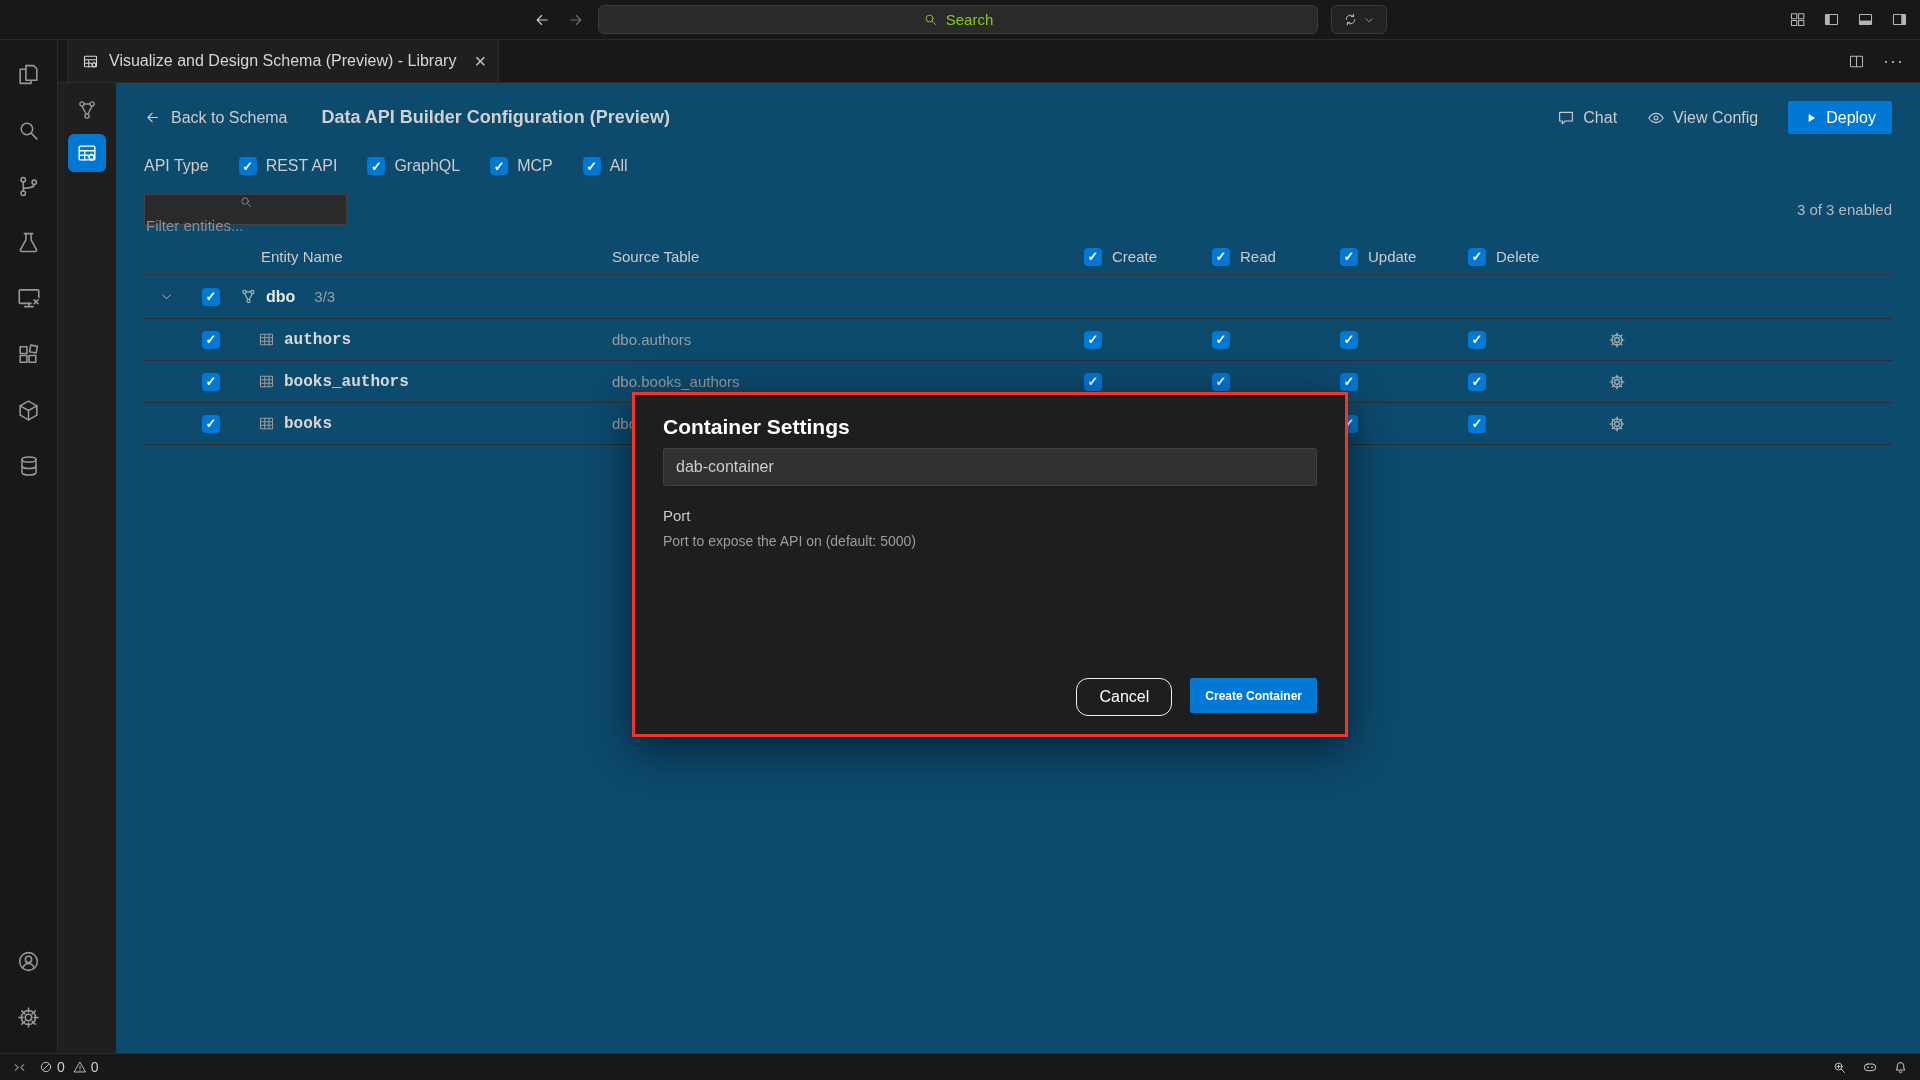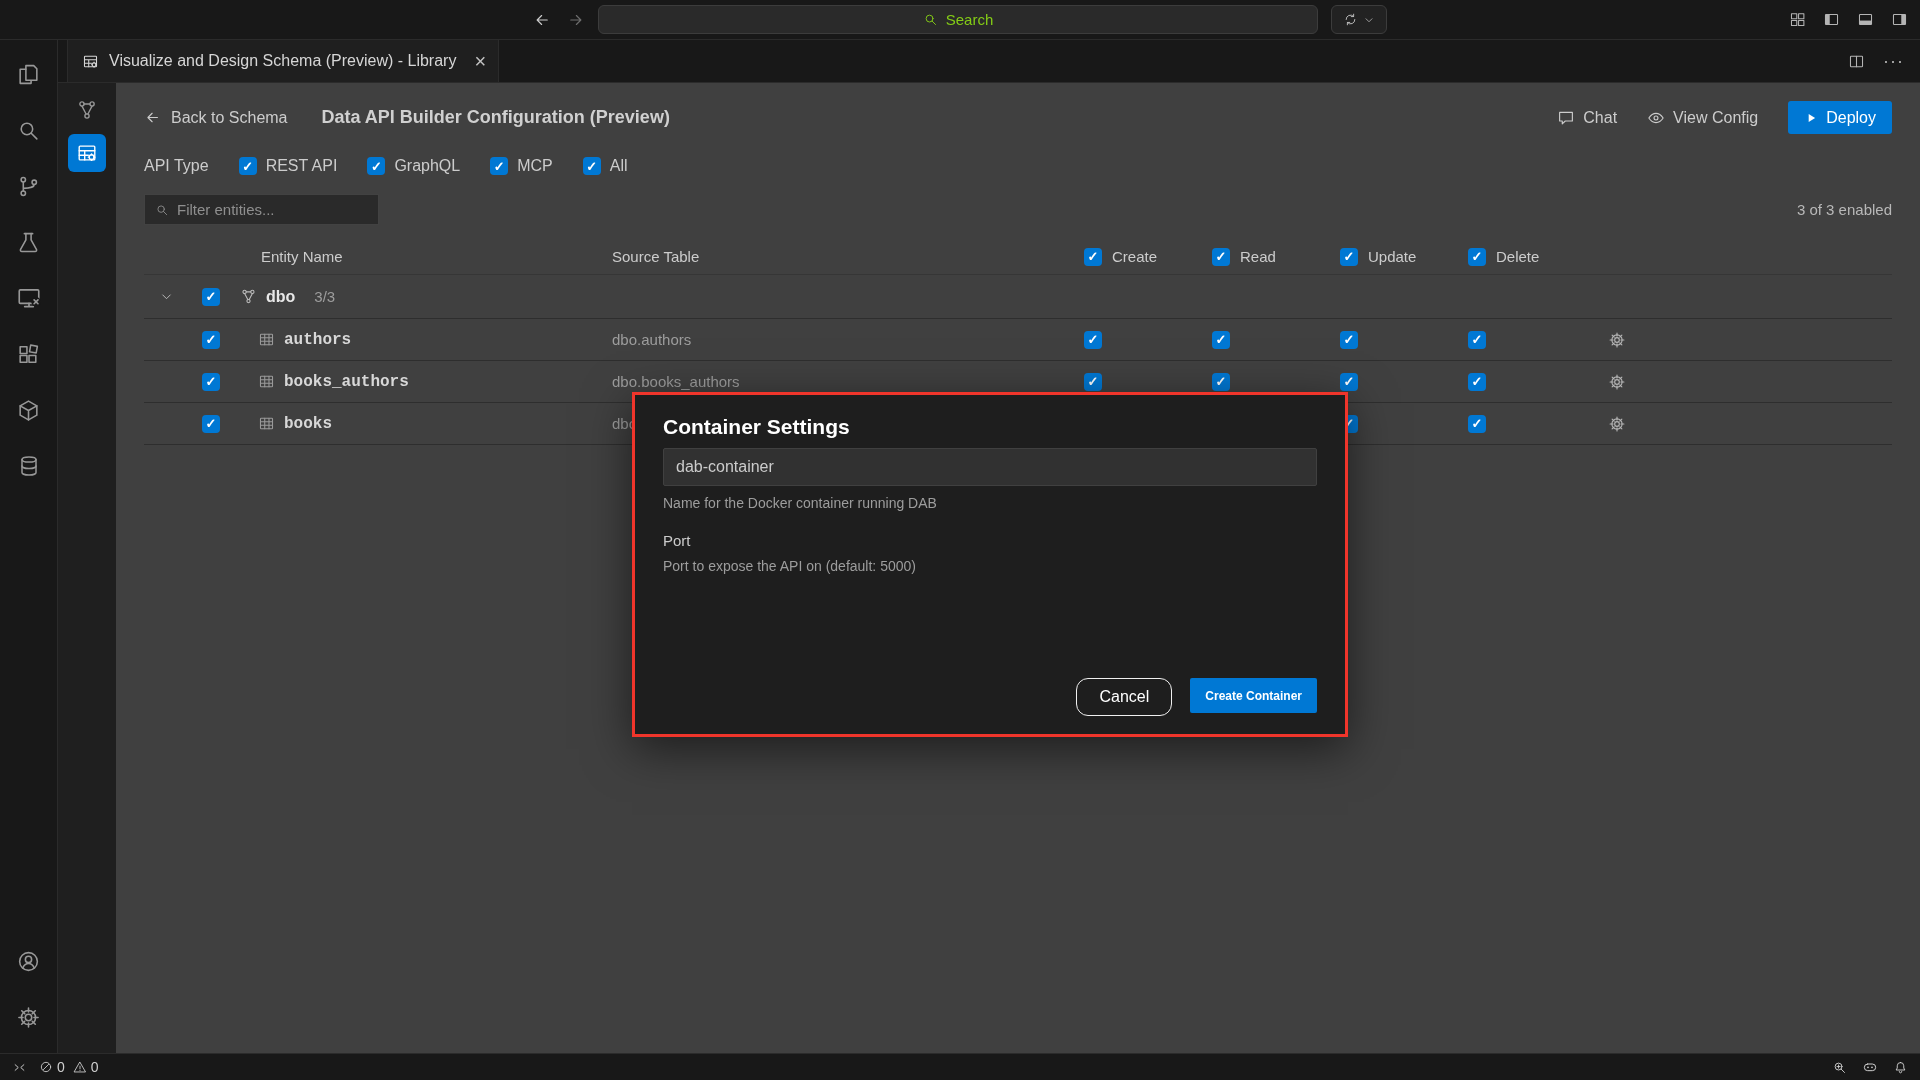--- a/index.html
+++ b/index.html
@@ -26,21 +26,21 @@
   .tb-right { position:absolute; right:12px; top:0; height:100%; display:flex; align-items:center; gap:17px; color:#b4b4b4; }
 
   
   .mid { display:flex; height:1013px; flex:0 0 auto; }
 
   .activitybar { width:58px; background:#181818; border-right:1px solid #2b2b2b;
     display:flex; flex-direction:column; align-items:center; padding:6px 0 8px 0; }
   .ab-icon { height:56px; width:100%; display:flex; align-items:center; justify-content:center; color:#989898; }
   .ab-bottom { margin-top:auto; width:100%; display:flex; flex-direction:column; align-items:center; }
 
-  .workbench { flex:1; display:flex; flex-direction:column; background:#404040; min-width:0; }
+  .workbench { flex:1; display:flex; flex-direction:column; background:#0c4a6e; min-width:0; }
   .tabbar { height:43px; background:#181818; display:flex; align-items:stretch; border-bottom:1px solid #2b2b2b; flex:0 0 auto; }
   .tab { margin-left:9px; display:flex; align-items:center; gap:10px; padding:0 12px 0 14px;
     background:#1f1f1f; border-right:1px solid #2b2b2b; border-left:1px solid #2b2b2b; color:#d6d6d6; font-size:16px; }
   .tab .tab-close { color:#c2c2c2; font-size:20px; margin-left:8px; line-height:1; }
   .tabbar-actions { margin-left:auto; display:flex; align-items:center; gap:18px; padding-right:16px; color:#b4b4b4; }
   .more-dots { font-size:18px; letter-spacing:1px; line-height:1; }
 
   .editor { flex:1; display:flex; min-height:0; }
   .viewbar { width:58px; background:#1f1f1f; display:flex; flex-direction:column; align-items:center; padding-top:8px; gap:5px; flex:0 0 auto; }
   .vb-btn { width:38px; height:38px; border-radius:6px; display:flex; align-items:center; justify-content:center; color:#989898; }
@@ -56,22 +56,22 @@
   .deploy-btn { background:#0078d4; color:#fff; border:none; height:33px; padding:0 16px; border-radius:3px;
     display:flex; align-items:center; gap:8px; font-size:16px; font-family:inherit; }
 
   .api-row { display:flex; align-items:center; gap:30px; margin-top:20px; height:24px; }
   .chk-group { display:flex; align-items:center; gap:9px; }
   .checkbox { width:18px; height:18px; border-radius:4px; background:#0078d4; display:flex; align-items:center;
     justify-content:center; flex:0 0 auto; }
   .checkbox .chk { color:#fff; font-size:13px; font-weight:700; line-height:1; }
 
   .filter-row { display:flex; align-items:center; margin-top:16px; height:31px; }
-  .filter-input { width:235px; height:31px; background:#2a2a2a; border:1px solid #424242; display:flex;
-    align-items:center; gap:8px; padding:0 10px; color:#8f8f8f; }
+  .filter-input { width:203px; height:31px; background:#2a2a2a; border:1px solid #424242; display:flex;
+    align-items:center; gap:8px; padding:0 10px; color:#8f8f8f;flex-direction:column; }
   .filter-input input { flex:1; background:transparent; border:none; outline:none; color:#cccccc;
     font-size:15px; font-family:inherit; min-width:0; }
   .filter-input input::placeholder { color:#8f8f8f; }
   .enabled-count { margin-left:auto; color:#b8b8b8; font-size:15px; }
 
   .grid-table { margin-top:14px; }
   .t-row { display:grid; grid-template-columns:44px 46px 352px 480px 128px 128px 128px 128px 1fr;
     align-items:center; height:42px; border-bottom:1px solid #2e2e2e; }
   .t-row.t-head { height:36px; border-bottom:1px solid #363636; }
   .cell { display:flex; align-items:center; min-width:0; }
@@ -730,21 +730,20 @@
             <use href="#i-bell"></use>
           </svg>
         </span>
     </div>
   </div>
 
   <div class="modal">
     <div class="modal-title">Container Settings</div>
 
     <input class="text-input" type="text" value="dab-container" style="">
-    <div class="help">Name for the Docker container running DAB</div>
 
     <div class="field-label second">Port</div>
     <div class="help">Port to expose the API on (default: 5000)</div>
 
     <div class="modal-actions">
       <button class="btn-secondary">Cancel</button>
       <button class="btn-primary">Create Container</button>
     </div>
   </div>
 

